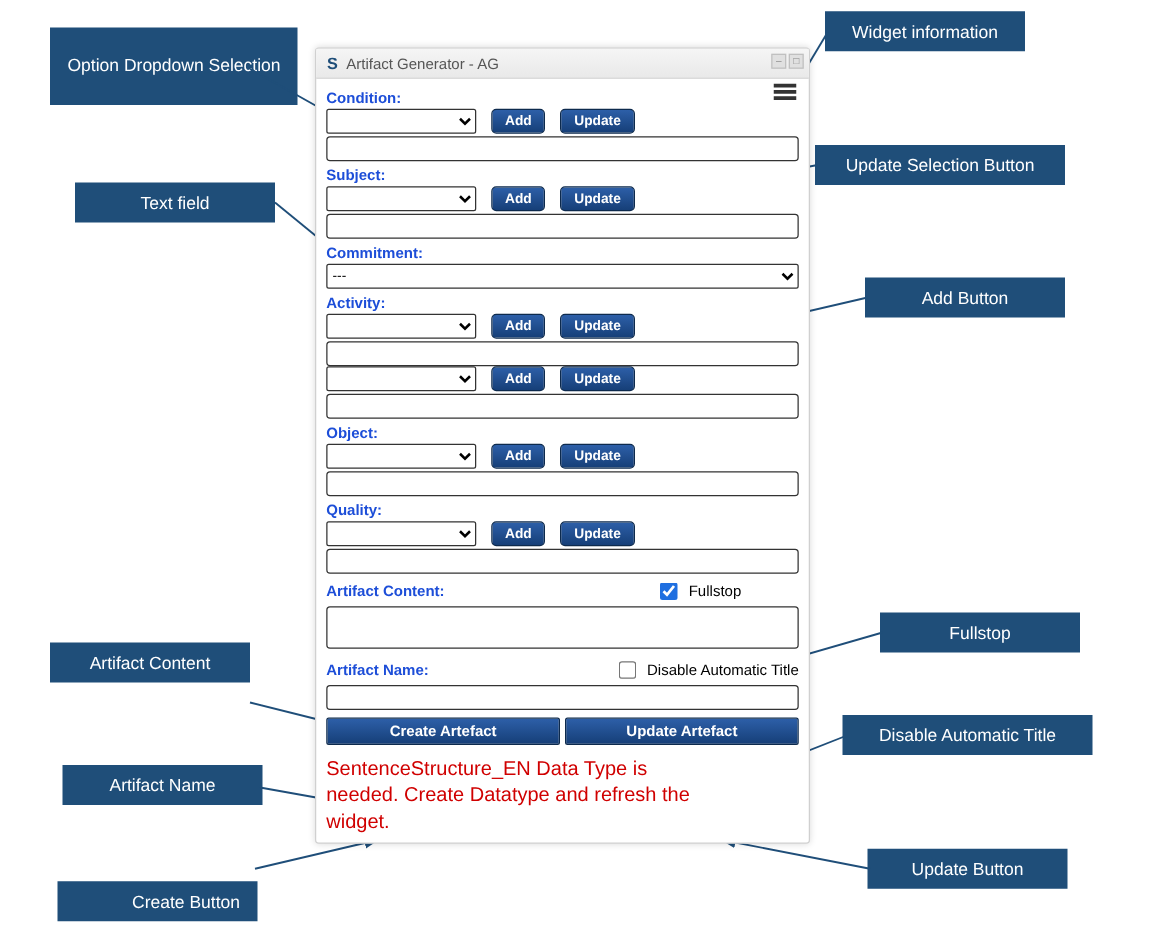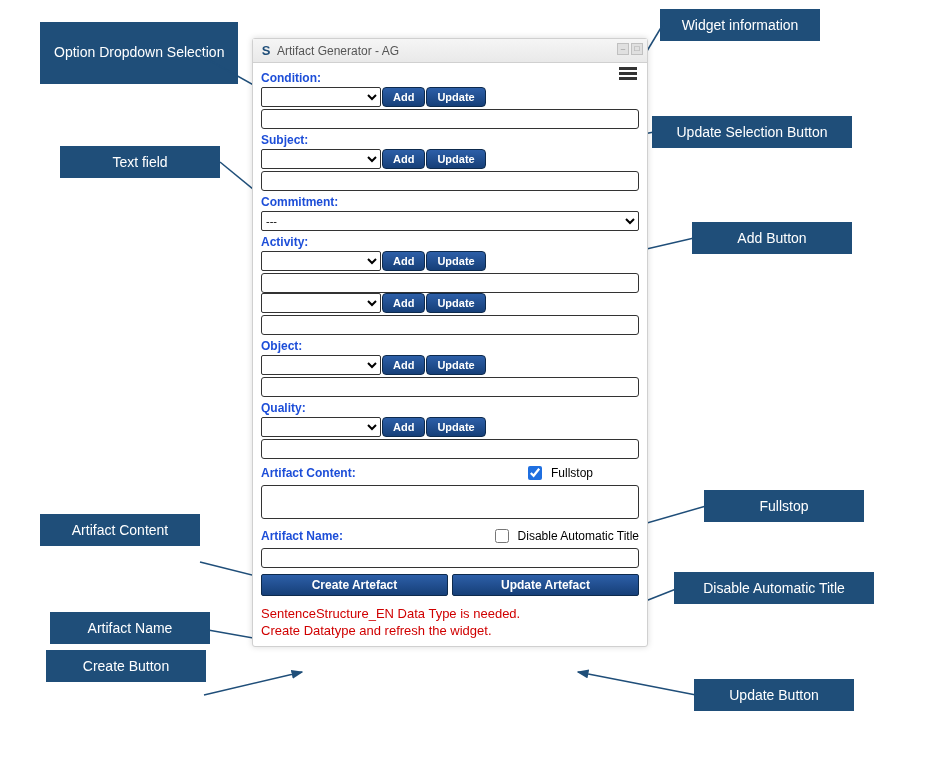--- a/index.html
+++ b/index.html
@@ -96,21 +96,21 @@
   }
   .section-label {
     font-weight: bold;
     font-size: 12px;
     margin: 4px 0 2px 0;
     color: #1d4ed8;
   }
   .row {
     display: flex;
     align-items: center;
-    gap: 1px;
+    gap: 12px;
     margin-bottom: 2px;
   }
   select.small {
     width: 120px;
     height: 20px;
     font-size: 11px;
     border: 1px solid #333;
     border-radius: 2px;
     background: #fff;
   }
@@ -163,34 +163,34 @@
     align-items: center;
   }
   .btn.large {
     flex: 1;
     height: 22px;
     font-size: 12px;
     border-radius: 2px;
   }
   .err {
     color: #d00000;
-    font-size: 13px;
+    font-size: 16px;
     margin-top: 10px;
     line-height: 1.3;
     max-width: 300px;
   }
 </style>
 </head>
 <body>
 
 <div class="callout twoline" style="left:40px; top:22px;"><span>Option Dropdown Selection</span></div>
 <div class="callout" style="left:60px; top:146px;"><span>Text field</span></div>
 <div class="callout" style="left:40px; top:514px;"><span>Artifact Content</span></div>
 <div class="callout" style="left:50px; top:612px;"><span>Artifact Name</span></div>
-<div class="callout" style="left:46px; top:650px;"><span>Create Button</span></div>
+<div class="callout" style="left:46px; top:705px;text-align:right;"><span>Create Button</span></div>
 
 <div class="callout" style="left:660px; top:9px;"><span>Widget information</span></div>
 <div class="callout" style="left:652px; top:116px; min-width:200px;"><span>Update Selection Button</span></div>
 <div class="callout" style="left:692px; top:222px;"><span>Add Button</span></div>
 <div class="callout" style="left:704px; top:490px;"><span>Fullstop</span></div>
 <div class="callout" style="left:674px; top:572px; min-width:200px;"><span>Disable Automatic Title</span></div>
 <div class="callout" style="left:694px; top:679px;"><span>Update Button</span></div>
 
 <svg class="arrows">
   <defs>

